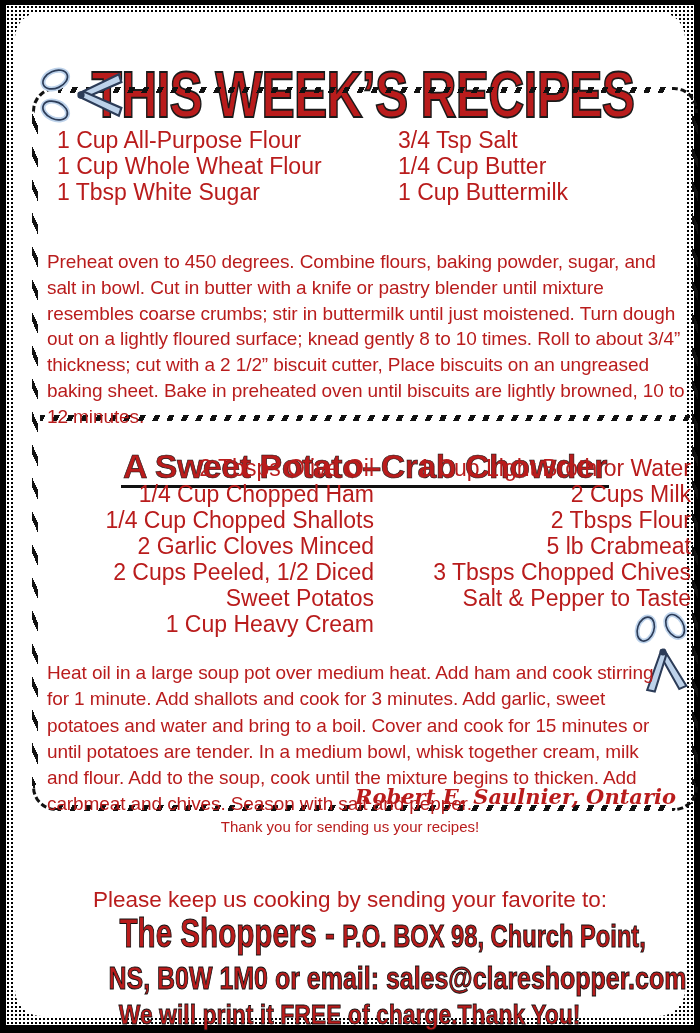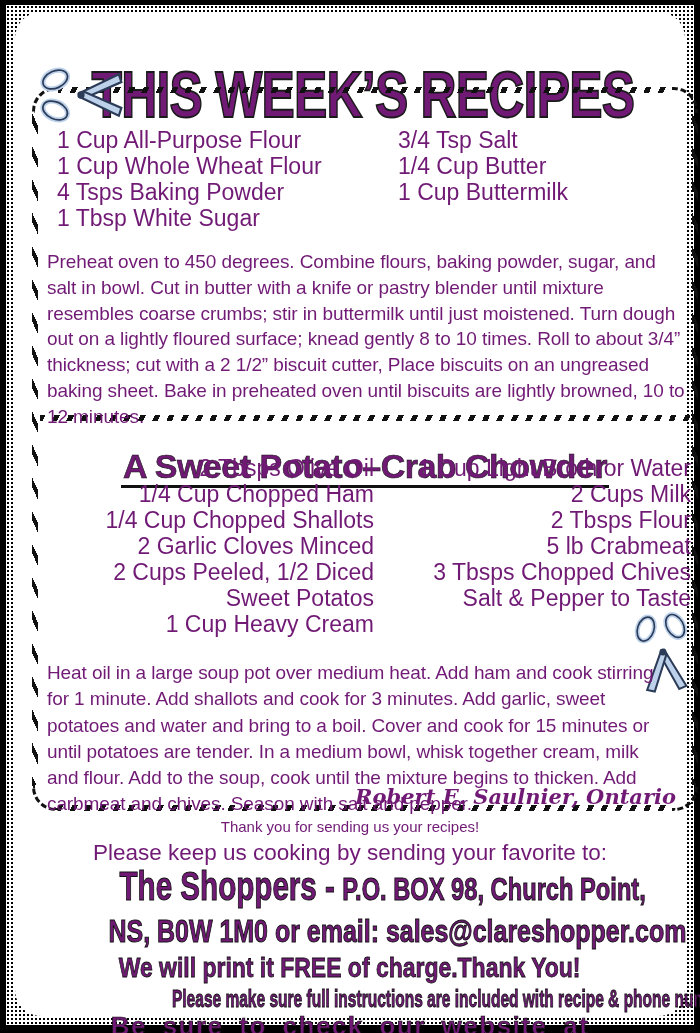--- a/index.html
+++ b/index.html
@@ -1,18 +1,18 @@
 <!DOCTYPE html>
 <html><head>
 <meta charset="utf-8">
 <style>
   html,body{margin:0;padding:0;background:#000;}
   *{box-sizing:border-box;}
   .page{position:relative;width:700px;height:1033px;background:#000;overflow:hidden;
-        font-family:"Liberation Sans",sans-serif;color:#701a75;}
+        font-family:"Liberation Sans",sans-serif;color:#b91c1c;}
   .halftone{position:absolute;left:6px;top:5px;right:6px;bottom:8px;
         background-image:radial-gradient(#000 1.15px,transparent 1.3px);
         background-size:4px 4px;background-color:#fff;}
   .panel{position:absolute;left:15px;top:12px;right:15px;bottom:17px;
         background:#fff;border-radius:26px;}
 
   .title{position:absolute;left:0;right:0;top:12px;text-align:center;
         font-weight:700;font-size:64px;line-height:56px;white-space:nowrap;}
   .title span{display:inline-block;transform:scaleX(0.78);transform-origin:50% 50%;
         letter-spacing:-1px;-webkit-text-stroke:1.8px #1a1a1a;}
@@ -56,21 +56,21 @@
   .instructions{position:absolute;font-size:19px;line-height:25.8px;letter-spacing:-0.1px;}
   .instr1{left:15px;top:143px;width:640px;}
   .instr2{left:15px;top:549px;width:612px;line-height:26.3px;margin-top:24px;}
   .attribution{position:absolute;right:22px;top:697px;font-family:"DejaVu Serif","Liberation Serif",serif;
         font-style:italic;font-weight:700;font-size:21px;white-space:nowrap;}
 
   
   .footer{position:absolute;left:12px;right:12px;top:802px;text-align:center;}
   .f-line{display:block;}
   .f-thanks{font-size:15px;line-height:25px;text-align:center;}
-  .f-keep{font-size:22.5px;line-height:27px;}
+  .f-keep{font-size:22.5px;line-height:27px;margin-top:47px;}
   .squeeze{display:inline-block;white-space:nowrap;transform-origin:50% 50%;font-weight:700;}
   .f-shop{line-height:41px;}
   .f-shop .squeeze{transform:scaleX(0.74);-webkit-text-stroke:1px #111;}
   .shop-name{font-size:40px;margin-right:10px;}
   .shop-addr{font-size:32px;}
   .f-addr2{line-height:32px;}
   .f-addr2 .squeeze{font-size:32px;transform:scaleX(0.78);-webkit-text-stroke:1px #111;}
   .f-free{line-height:30px;}
   .f-free .squeeze{font-size:28px;transform:scaleX(0.82);-webkit-text-stroke:0.8px #111;}
   .f-note{line-height:24px;}
@@ -118,21 +118,20 @@
           <ellipse cx="20" cy="14" rx="15" ry="10" transform="rotate(-24 20 14)" fill="none" stroke-width="2"></ellipse>
           <ellipse cx="20" cy="50" rx="15" ry="10" transform="rotate(24 20 50)" fill="none" stroke-width="6" stroke="#bdd2ea"></ellipse>
           <ellipse cx="20" cy="50" rx="15" ry="10" transform="rotate(24 20 50)" fill="none" stroke-width="2"></ellipse>
           <circle cx="50" cy="32" r="3" fill="#2c3c58"></circle>
         </g>
       </svg>
 
       <div class="cols1 col-l1">
         <div class="ing">1 Cup All-Purpose Flour</div>
         <div class="ing">1 Cup Whole Wheat Flour</div>
-        <div class="ing">4 Tsps Baking Powder</div>
         <div class="ing">1 Tbsp White Sugar</div>
       </div>
       <div class="cols1 col-r1">
         <div class="ing">3/4 Tsp Salt</div>
         <div class="ing">1/4 Cup Butter</div>
         <div class="ing">1 Cup Buttermilk</div>
       </div>
       <p class="instructions instr1">Preheat oven to 450 degrees. Combine flours, baking powder, sugar, and salt in bowl. Cut in butter with a knife or pastry blender until mixture resembles coarse crumbs; stir in buttermilk until just moistened. Turn dough out on a lightly floured surface; knead gently 8 to 10 times. Roll to about 3/4” thickness; cut with a 2 1/2” biscuit cutter, Place biscuits on an ungreased baking sheet. Bake in preheated oven until biscuits are lightly browned, 10 to 12 minutes.</p>
 
       <h2 class="recipe-heading rh2"><span>A Sweet Potato–Crab Chowder</span></h2>

